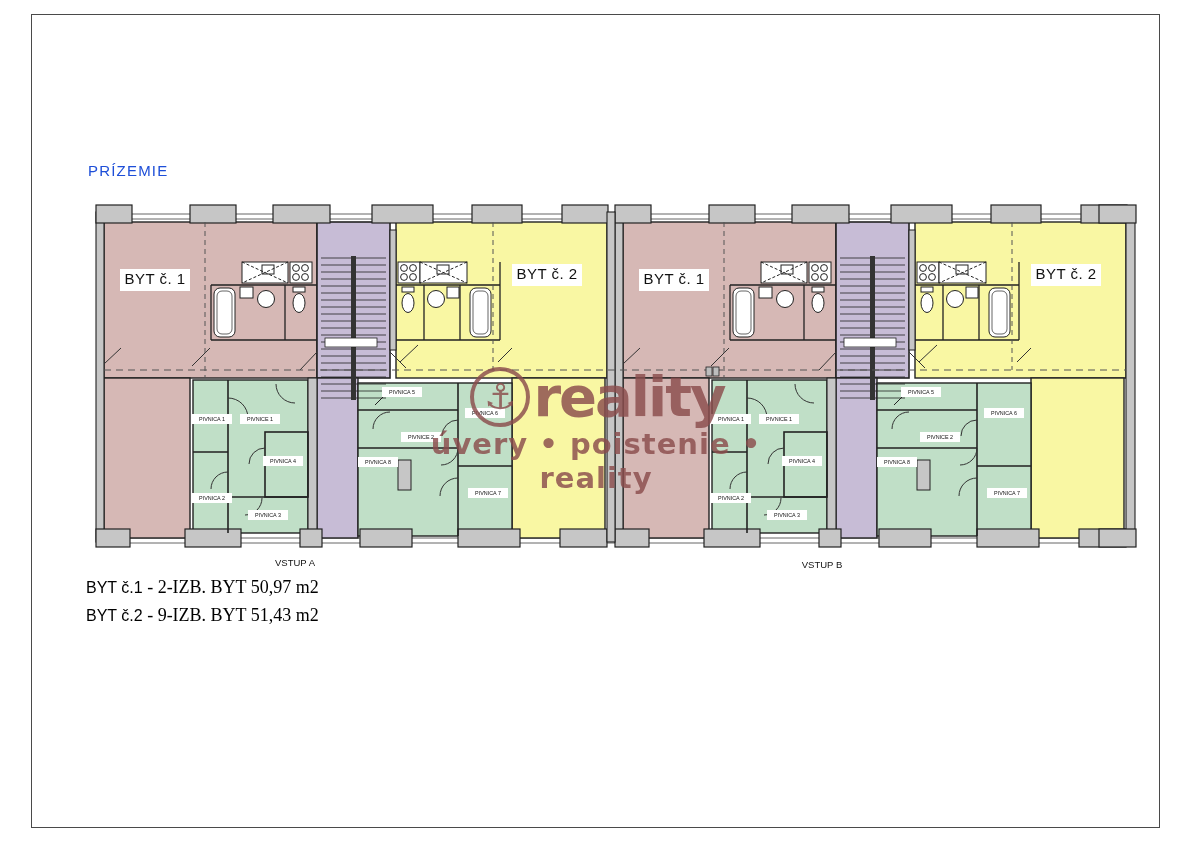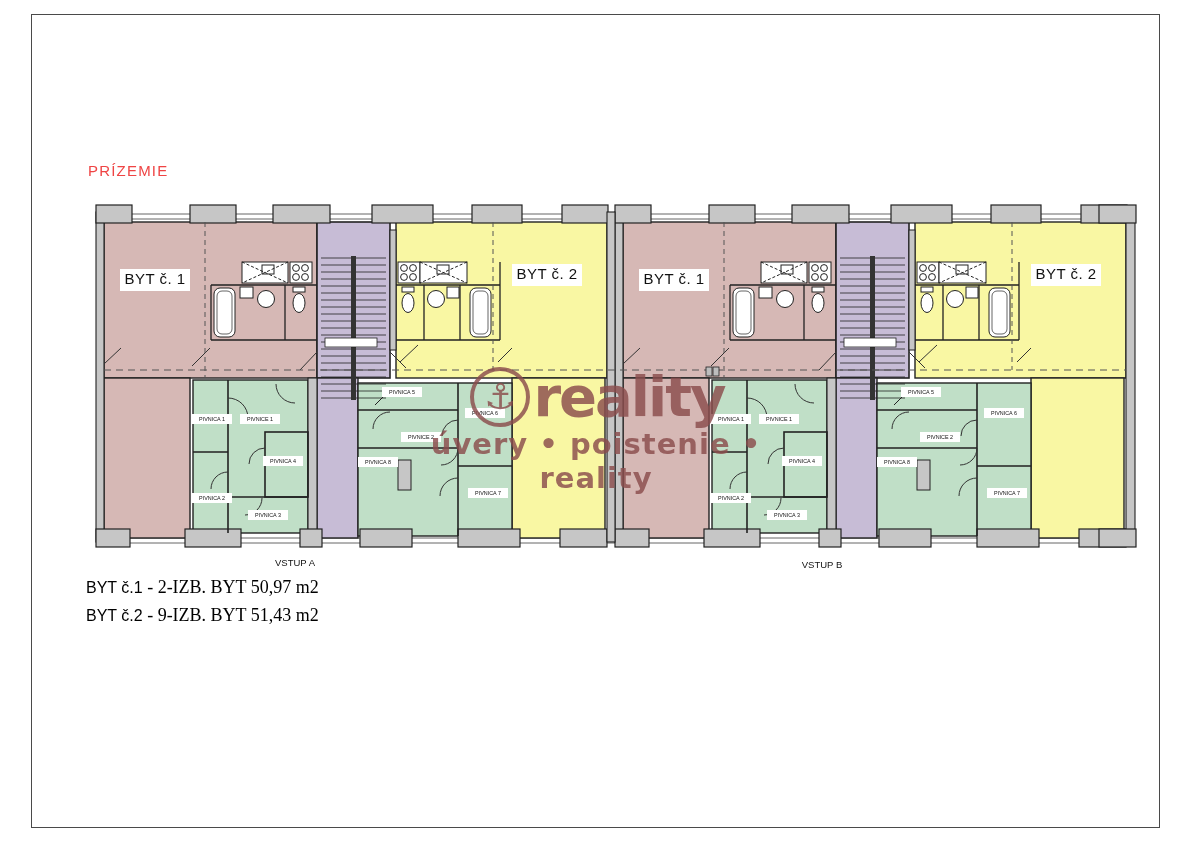--- a/index.html
+++ b/index.html
@@ -1,21 +1,21 @@
 <!DOCTYPE html>
 <html><head>
 <meta charset="utf-8">
 <style>
   html,body{margin:0;padding:0;background:#fff;}
   body{width:1191px;height:842px;position:relative;overflow:hidden;
        font-family:"Liberation Sans",sans-serif;}
   .frame{position:absolute;left:31px;top:14px;width:1127px;height:812px;
          border:1.5px solid #4a4a4a;}
   .title{position:absolute;left:88px;top:162px;font-size:15px;
-         letter-spacing:1.2px;color:#ef4444;}
+         letter-spacing:1.2px;color:#1d4ed8;}
   svg.plan{position:absolute;left:0;top:0;}
   .watermark{position:absolute;left:376px;top:367px;width:440px;
              color:#8b4d4d;opacity:.82;text-align:center;pointer-events:none;
              font-family:"DejaVu Sans",sans-serif;}
   .wm-brand{display:flex;align-items:center;justify-content:center;
             font-size:56px;font-weight:600;letter-spacing:-2px;line-height:1;}
   .wm-anchor{width:52px;height:52px;border:4px solid #8b4d4d;border-radius:50%;
              display:flex;align-items:center;justify-content:center;
              font-size:36px;margin:0 3px;letter-spacing:0;flex:0 0 auto;}
   .wm-tagline{font-size:29px;font-weight:700;letter-spacing:1px;margin-top:0;}

